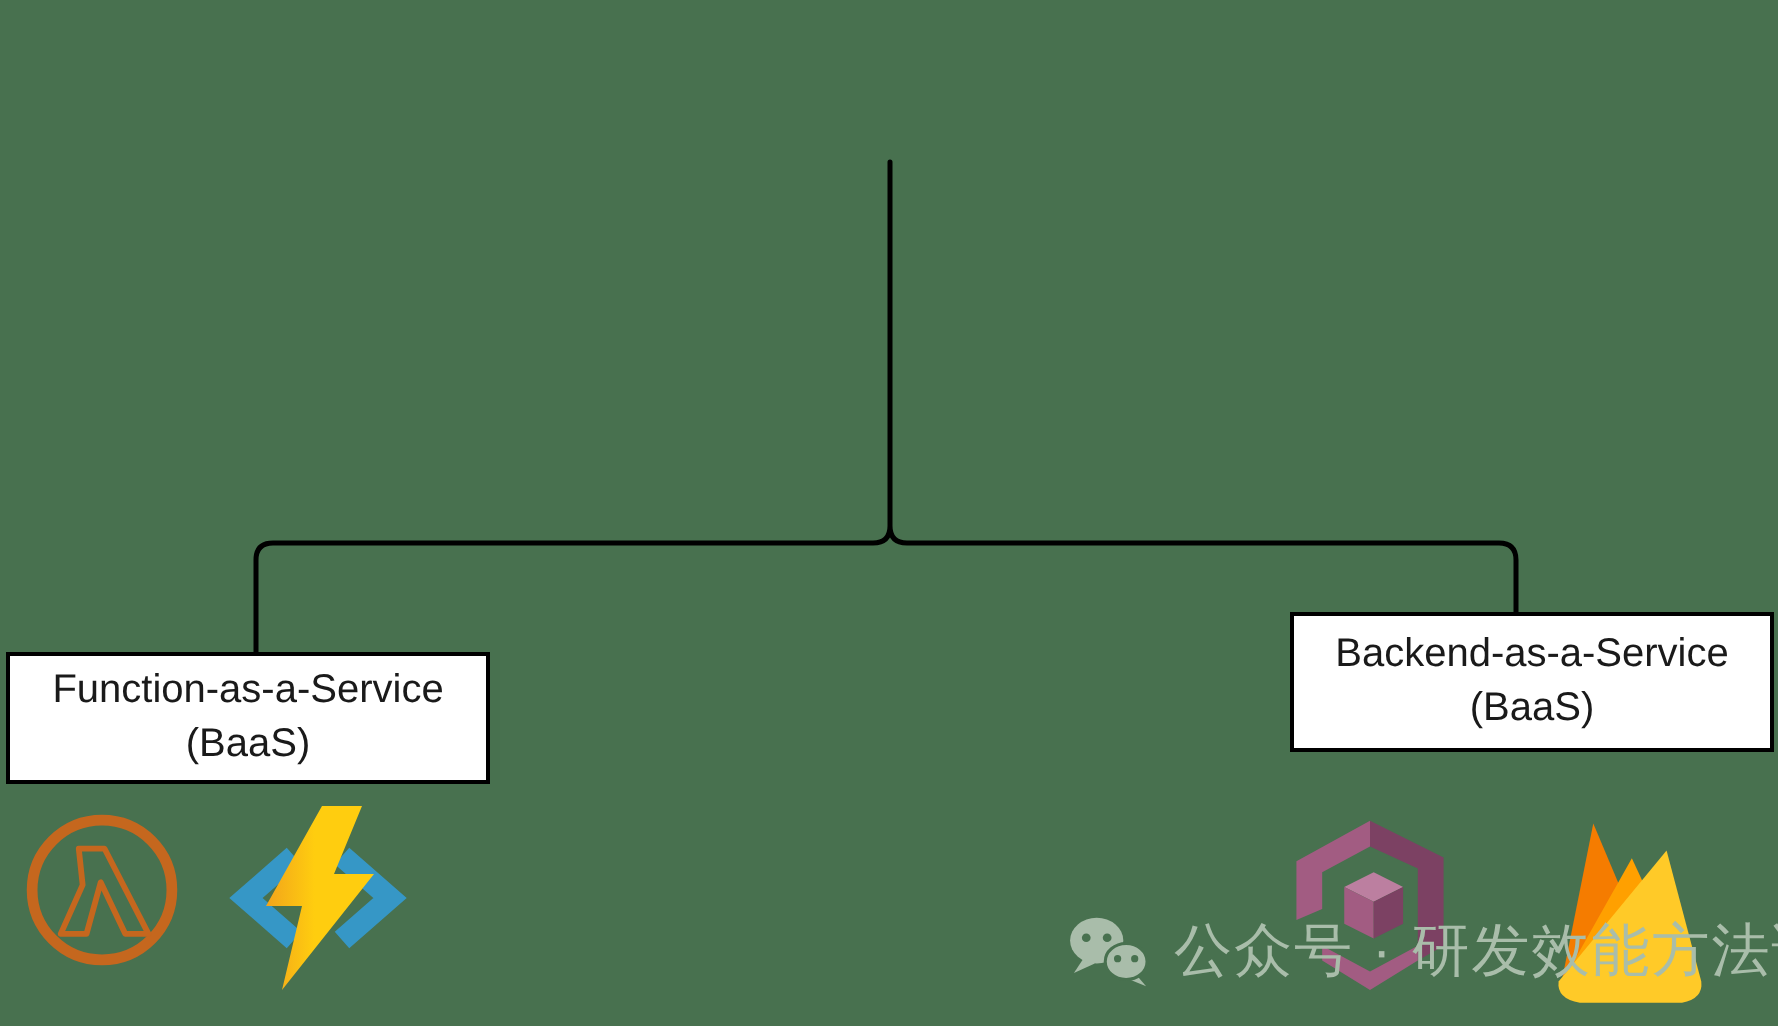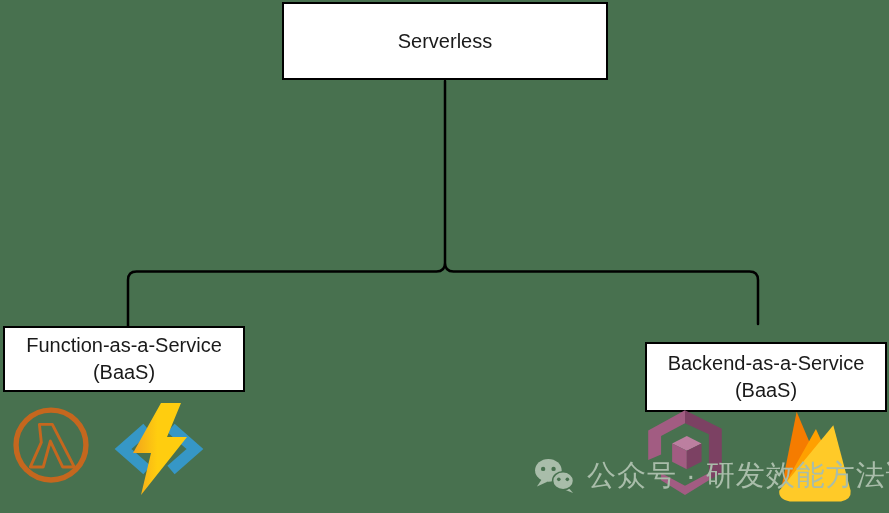--- a/index.html
+++ b/index.html
@@ -11,21 +11,21 @@
   .connectors{position:absolute;left:0;top:0;width:889px;height:513px;}
   .node{
     position:absolute;box-sizing:border-box;
     background:var(--c-box-fill,#fff);
     border:2px solid var(--c-box-border,#000);
     display:flex;flex-direction:column;align-items:center;justify-content:center;
     color:var(--c-text,#1a1a1a);font-size:20px;line-height:27px;text-align:center;
   }
   .node-root{left:282px;top:2px;width:326px;height:78px;}
   .node-faas{left:3px;top:326px;width:242px;height:66px;}
-  .node-baas{left:645px;top:342px;width:242px;height:70px;}
+  .node-baas{left:645px;top:306px;width:242px;height:70px;}
   .icon{position:absolute;}
   .icon-lambda{left:8px;top:402px;width:86px;height:86px;}
   .icon-azure{left:111px;top:401px;width:96px;height:96px;}
   .icon-cube{left:639px;top:403px;width:92px;height:103px;}
   .icon-firebase{left:771px;top:404px;width:86px;height:108px;}
   .watermark{
     position:absolute;left:533px;top:454px;height:44px;
     display:flex;align-items:center;gap:10px;
     color:var(--c-watermark-text,#A9BDAA);font-size:29px;letter-spacing:1px;white-space:nowrap;
   }
@@ -35,23 +35,20 @@
 <body>
 
 <div class="stage">
 
   <svg class="connectors" viewBox="0 0 889 513" xmlns="http://www.w3.org/2000/svg">
     <path d="M445 81 L445 263
              M445 263 Q445 271.5 436.5 271.5 L136.5 271.5 Q128 271.5 128 280 L128 327
              M445 263 Q445 271.5 453.5 271.5 L749.5 271.5 Q758 271.5 758 280 L758 324" fill="none" style="stroke:var(--c-line,#000)" stroke-width="2.5" stroke-linecap="round"></path>
   </svg>
 
-  <div class="node node-root">
-    <span>Serverless</span>
-  </div>
 
   <div class="node node-faas">
     <span>Function-as-a-Service</span>
     <span>(BaaS)</span>
   </div>
 
   <div class="node node-baas">
     <span>Backend-as-a-Service</span>
     <span>(BaaS)</span>
   </div>

